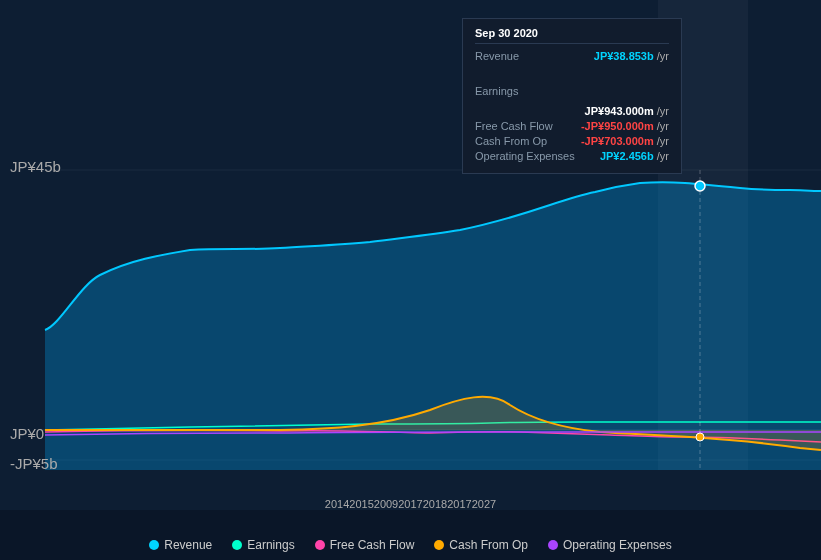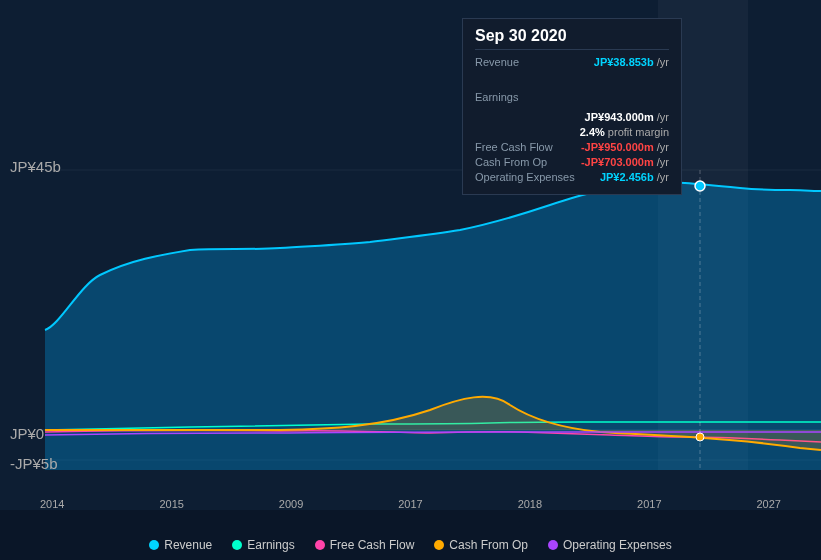--- a/index.html
+++ b/index.html
@@ -23,21 +23,21 @@
     .y-label-45b { top: 158px; }
     .y-label-0 { top: 425px; }
     .y-label-neg5b { top: 455px; }
 
     .x-axis-labels {
       position: absolute;
       bottom: 50px;
       left: 0;
       width: 821px;
       display: flex;
-      justify-content: space-between;
+      justify-content: center;
       padding: 0 40px;
     }
 
     .x-axis-labels span {
       color: #aaa;
       font-size: 11px;
     }
 
     
     .tooltip-panel {
@@ -46,21 +46,21 @@
       left: 462px;
       background: #111c2d;
       border: 1px solid #2a3a52;
       padding: 8px 12px;
       min-width: 220px;
       z-index: 10;
     }
 
     .tooltip-date {
       color: #fff;
-      font-size: 16px;
+      font-size: 11px;
       font-weight: bold;
       margin-bottom: 6px;
       padding-bottom: 4px;
       border-bottom: 1px solid #2a3a52;
     }
 
     .tooltip-row {
       display: flex;
       justify-content: space-between;
       align-items: center;
@@ -251,24 +251,20 @@
   <div class="tooltip-row">
     <span class="tooltip-label">Revenue</span>
     <span class="tooltip-value val-cyan">JP¥38.853b <span style="color:#aaa;font-weight:normal">/yr</span></span>
   </div>
 
   <div class="tooltip-row">
     <span class="tooltip-label">Earnings</span>
     <span class="tooltip-value val-white">JP¥943.000m <span style="color:#aaa;font-weight:normal">/yr</span></span>
   </div>
 
-  <div class="tooltip-row">
-    <span class="tooltip-label"></span>
-    <span class="tooltip-value" style="color:#fff">2.4% <span style="color:#aaa;font-weight:normal">profit margin</span></span>
-  </div>
 
   <div class="tooltip-row">
     <span class="tooltip-label">Free Cash Flow</span>
     <span class="tooltip-value val-red">-JP¥950.000m <span style="color:#aaa;font-weight:normal">/yr</span></span>
   </div>
 
   <div class="tooltip-row">
     <span class="tooltip-label">Cash From Op</span>
     <span class="tooltip-value val-red">-JP¥703.000m <span style="color:#aaa;font-weight:normal">/yr</span></span>
   </div>

